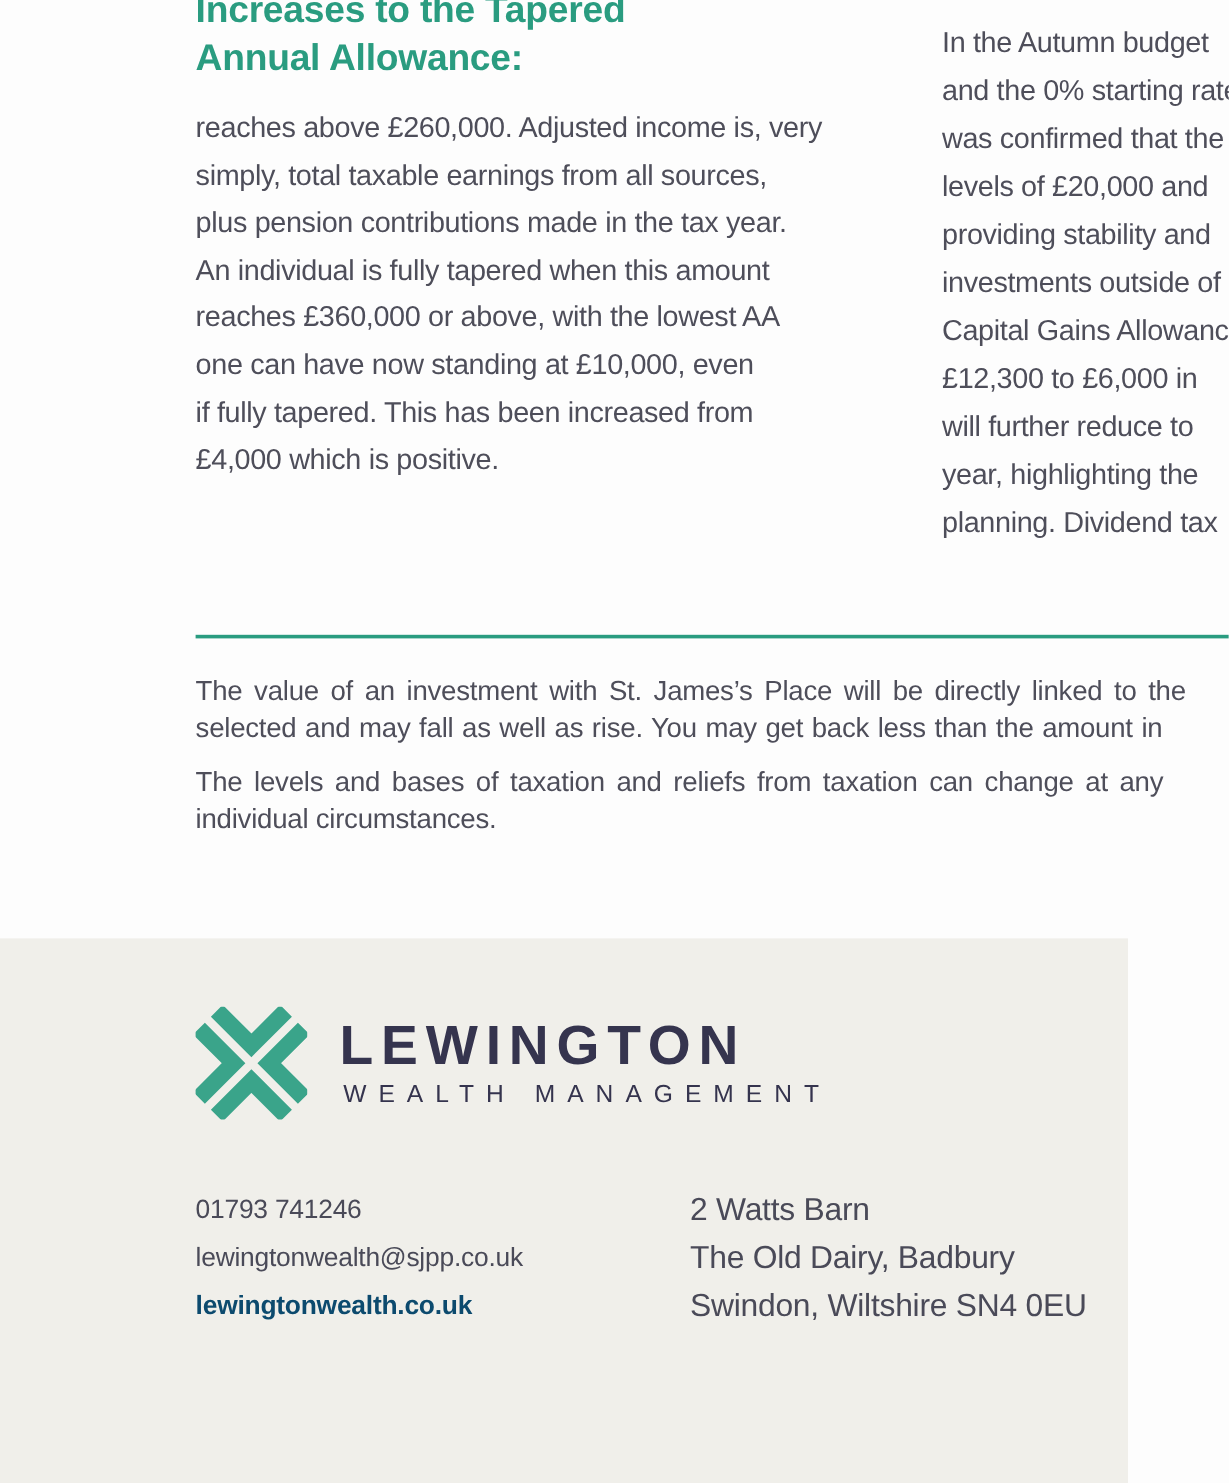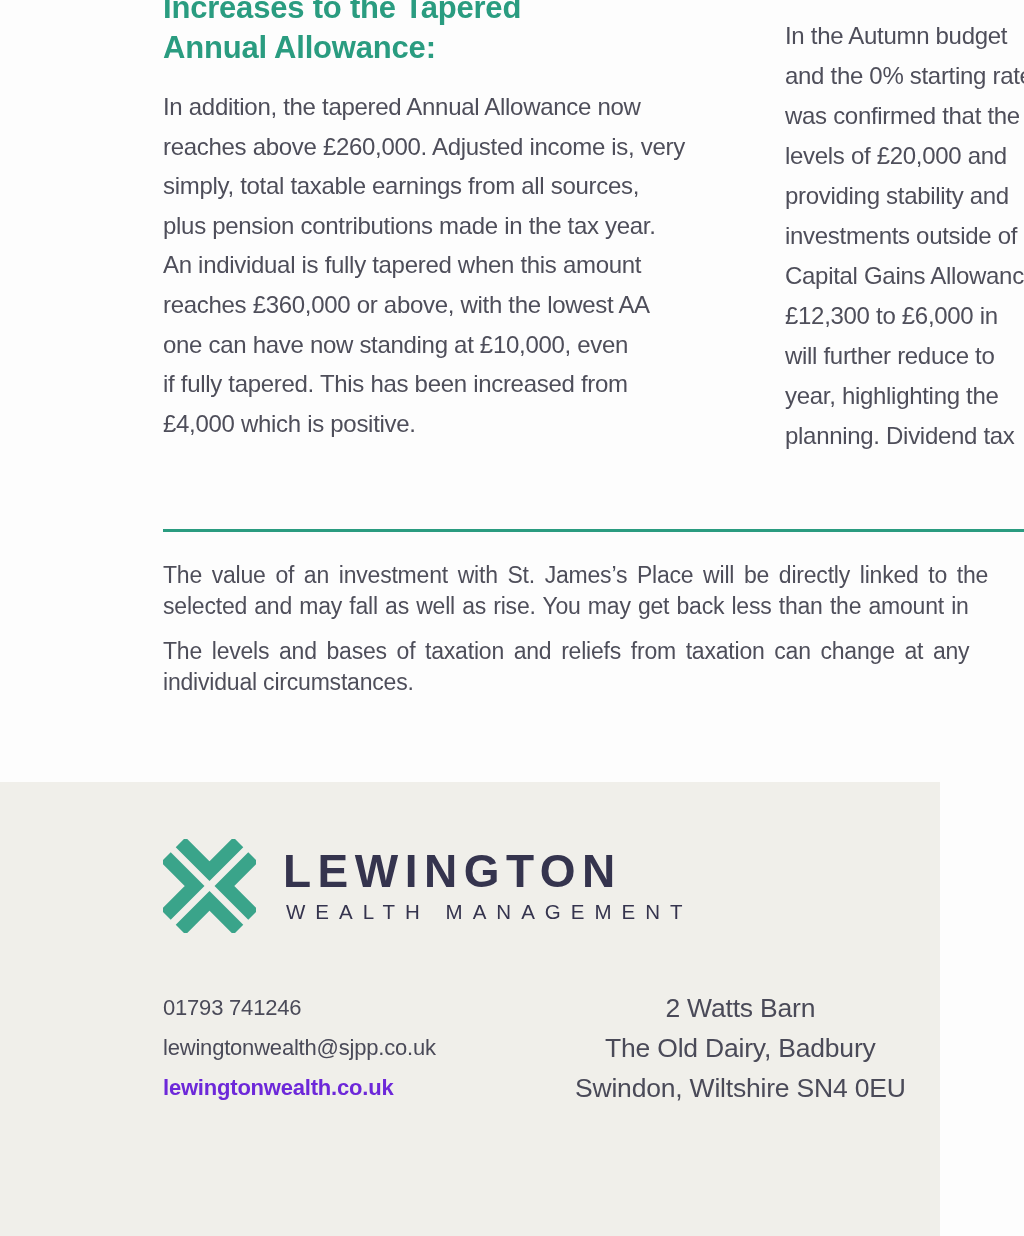--- a/index.html
+++ b/index.html
@@ -51,40 +51,39 @@
   .logo-tagline {
     position: absolute; left: 286px; top: 118px;
     font-size: 20.5px; font-weight: 400; letter-spacing: 10px;
     color: #35344e; white-space: nowrap;
   }
   .contact-block {
     position: absolute; left: 163px; top: 206px;
     font-size: 22px; line-height: 40px; color: #4a4a58; letter-spacing: -0.2px;
   }
   .contact-block .line { white-space: nowrap; }
-  .website { font-weight: 700; color: #6d28d9; text-decoration: none; }
+  .website { font-weight: 700; color: #0c4a6e; text-decoration: none; }
   .email { color: #4a4a58; text-decoration: none; }
   .address-block {
     position: absolute; left: 575px; top: 206px;
     font-size: 26.5px; line-height: 40px; color: #4a4a58; letter-spacing: -0.2px;
   }
-  .address-block .line { white-space: nowrap; text-align: center; }
+  .address-block .line { white-space: nowrap; }
 </style>
 </head>
 <body>
 
 <div class="page">
 
   <div class="heading">
     <div class="line">Increases to the Tapered</div>
     <div class="line">Annual Allowance:</div>
   </div>
 
   <div class="col col-left">
-    <div class="line">In addition, the tapered Annual Allowance now</div>
     <div class="line">reaches above £260,000. Adjusted income is, very</div>
     <div class="line">simply, total taxable earnings from all sources,</div>
     <div class="line">plus pension contributions made in the tax year.</div>
     <div class="line">An individual is fully tapered when this amount</div>
     <div class="line">reaches £360,000 or above, with the lowest AA</div>
     <div class="line">one can have now standing at £10,000, even</div>
     <div class="line">if fully tapered. This has been increased from</div>
     <div class="line">£4,000 which is positive.</div>
   </div>
 

